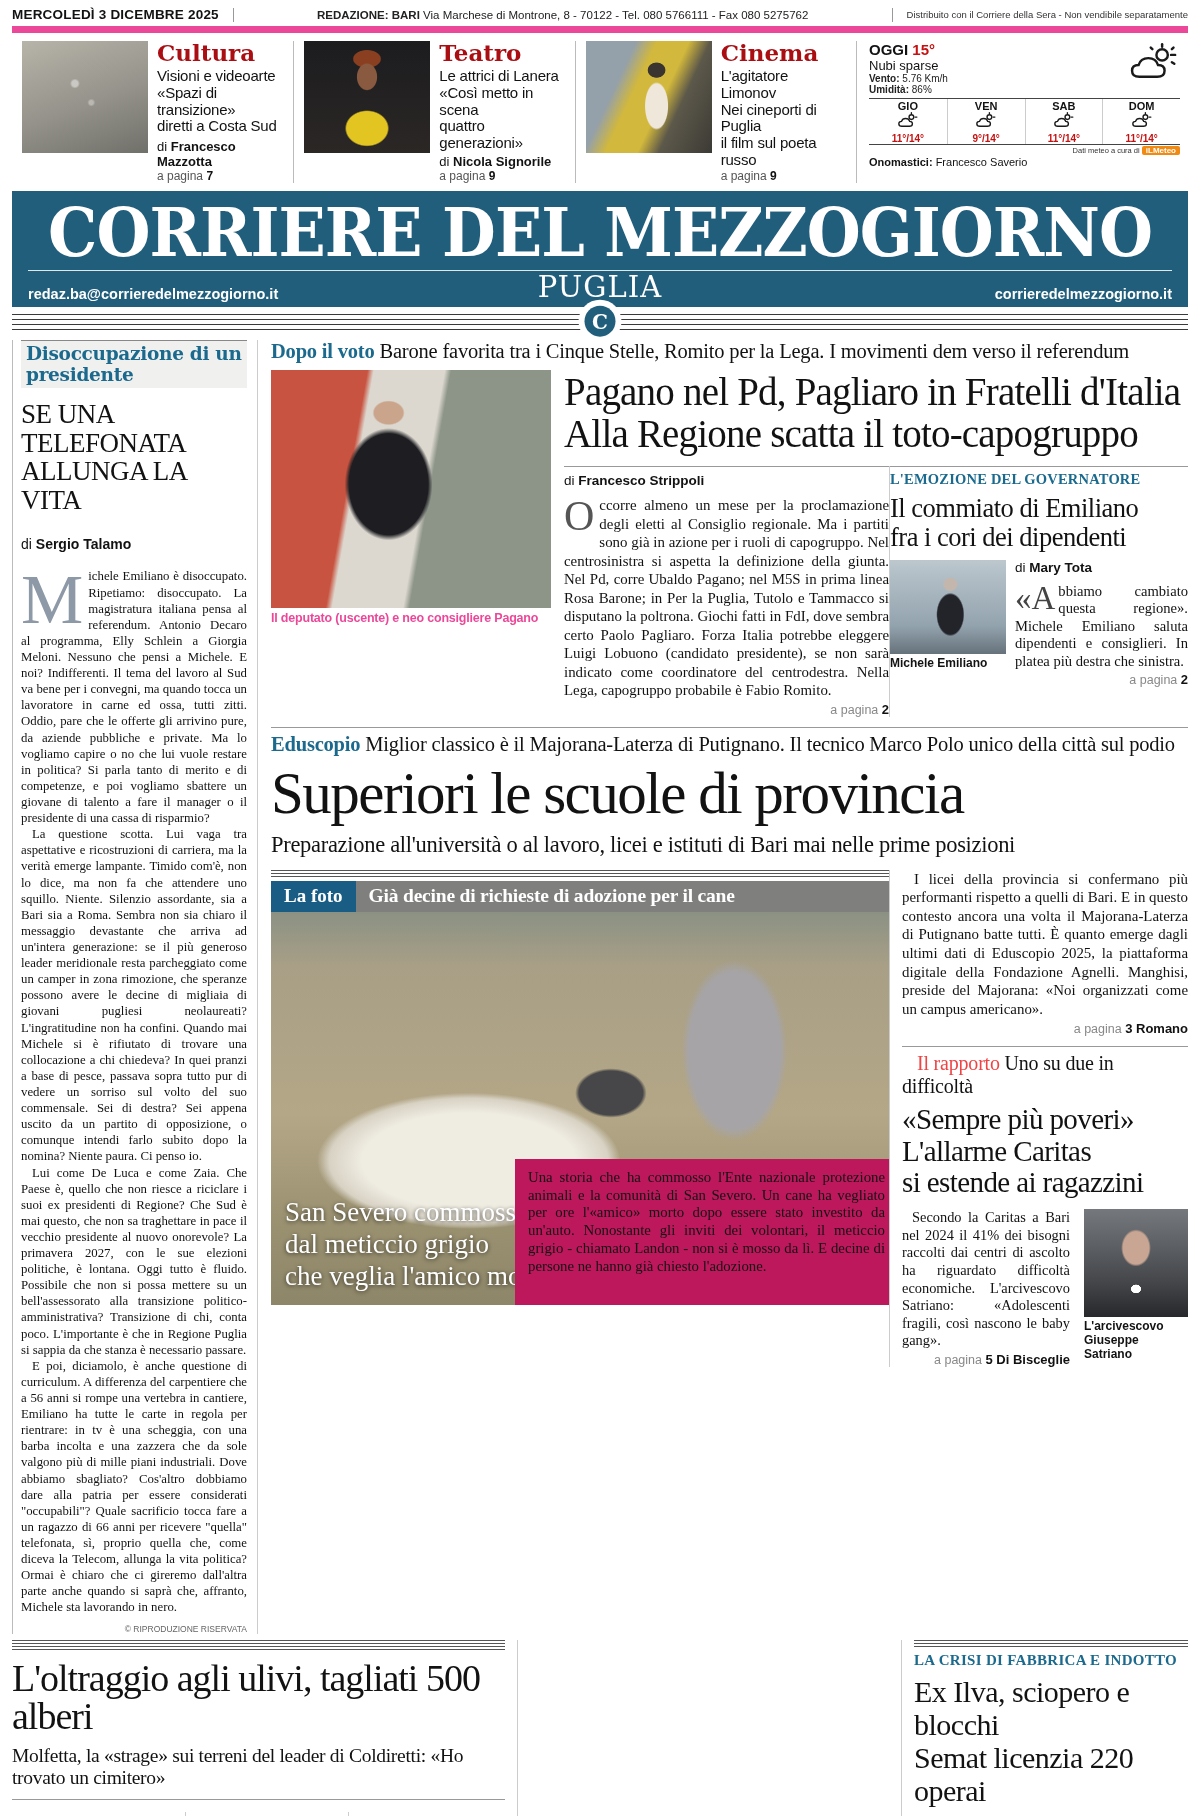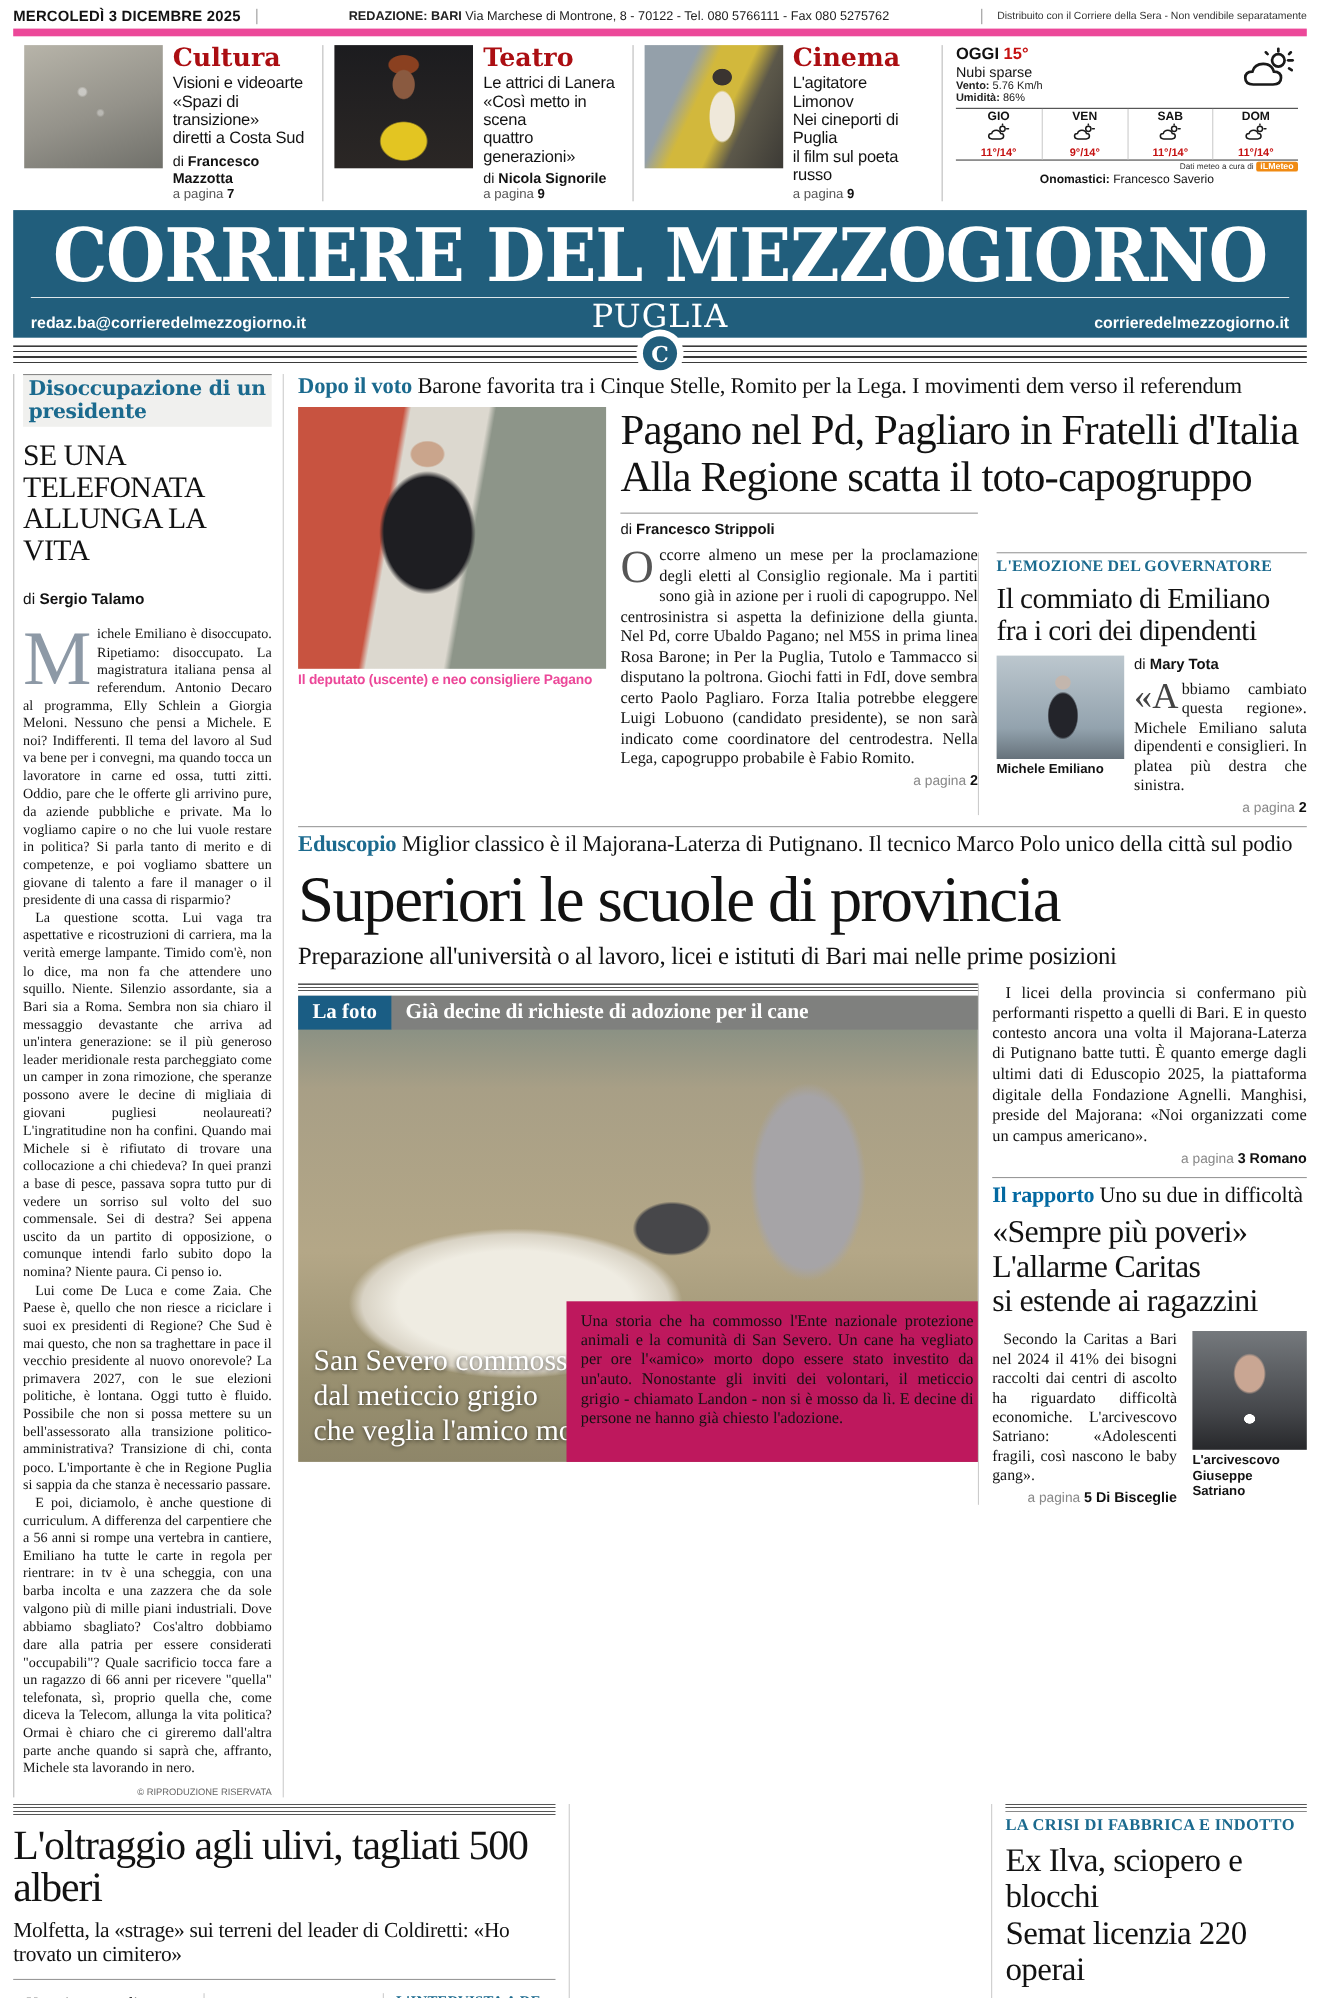--- a/index.html
+++ b/index.html
@@ -41,21 +41,21 @@
   .w-small b { font-weight:bold; }
   .w-icon svg { width:52px; height:44px; }
   .w-days { display:grid; grid-template-columns:repeat(4,1fr); border-top:1px solid #444; margin-top:3px; }
   .w-day { text-align:center; padding:1px 0 0; }
   .w-day + .w-day { border-left:1px solid #ccc; }
   .w-dname { font-size:11px; font-weight:bold; }
   .w-day svg { width:22px; height:17px; }
   .w-dtemp { font-size:10px; font-weight:bold; color:#c51111; }
   .w-credit { border-top:1px solid #444; text-align:right; font-size:7.5px; color:#333; padding-top:1px; }
   .w-badge { background:#f08a12; color:#fff; font-weight:bold; font-size:8px; padding:0 4px; border-radius:2px; }
-  .w-ono { font-size:11px; padding-top:1px;text-align:center; }
+  .w-ono { font-size:11px; padding-top:1px; }
   .w-ono b { font-weight:bold; }
 
   
   .masthead { background:#215e7c; color:#fff; margin-top:2px; padding:10px 16px 5px; }
   .mh-title { font-family:"DejaVu Serif",serif; font-weight:bold; font-size:62px; line-height:1.02; text-align:center; letter-spacing:-1px; transform:scaleY(1.08); }
   .mh-row { display:flex; align-items:flex-end; margin-top:6px; border-top:1px solid rgba(255,255,255,.85); padding-top:2px; }
   .mh-link { font-family:"Liberation Sans",sans-serif; font-weight:bold; font-size:14.5px; flex:1; }
   .mh-link.right { text-align:right; }
   .mh-edition { font-family:"DejaVu Serif",serif; font-size:29px; letter-spacing:1px; text-align:center; flex:1; line-height:1; }
   .rules { position:relative; height:18px; margin-top:7px;
@@ -88,21 +88,21 @@
   .ts-headline { grid-column:2/4; grid-row:1; font-size:39px; font-weight:500; line-height:1.07; letter-spacing:-.8px; white-space:pre-line; margin:1px 0 12px; }
   .ts-bodywrap { grid-column:2; grid-row:2; border-top:1px solid #999; padding-top:6px; }
   .st-by { font-family:"Liberation Sans",sans-serif; font-size:13.5px; margin-bottom:8px; }
   .st-by b { font-weight:bold; }
   .ts-body { font-size:14.9px; line-height:1.24; text-align:justify; }
   .dropcap-o { float:left; font-size:42px; line-height:.86; padding:2px 5px 0 0; color:#555; }
   .pageref { font-family:"Liberation Sans",sans-serif; font-size:12.5px; color:#888; text-align:right; margin-top:2px; }
   .pageref b { color:#111; font-weight:bold; font-size:13px; }
 
   
-  .emi { grid-column:3; grid-row:2; border-left:1px solid #ccc; padding-left:16px; margin-left:-13px;margin-top:36px; }
+  .emi { grid-column:3; grid-row:2; border-left:1px solid #ccc; padding-left:0; margin-left:-13px; }
   .emi-kicker { font-family:"Liberation Serif",serif; font-weight:bold; font-size:14.5px; color:#1b6a8e; letter-spacing:.2px; border-top:1px solid #999; padding-top:4px; }
   .emi-head { font-size:26.5px; font-weight:500; line-height:1.06; letter-spacing:-.5px; white-space:pre-line; margin:6px 0 9px; }
   .emi-flex { display:flex; gap:9px; }
   .emi-photo { width:116px; flex:none; }
   .ph-emiliano { height:94px; background: radial-gradient(ellipse 22px 34px at 52% 58%, #23242a 0 58%, transparent 64%), radial-gradient(ellipse 12px 11px at 52% 26%, #c3b6ad 0 55%, transparent 62%), linear-gradient(180deg,#bcc7ce,#93a3ae 70%,#66727b); }
   .emi-right { flex:1; }
   .emi-body { font-size:14.6px; line-height:1.2; text-align:justify; margin-top:6px; }
   .dropcap-a { float:left; font-size:33px; line-height:.9; padding:1px 3px 0 0; color:#444; }
 
   
@@ -126,21 +126,21 @@
   .lf-label { background:#1a5d84; color:#fff; font-family:"Liberation Serif",serif; font-weight:bold; font-size:19px; padding:4px 13px 5px; }
   .lf-htext { background:rgba(125,125,125,.82); color:#fff; font-weight:bold; font-size:19.5px; padding:4px 13px 5px; flex:1; letter-spacing:-.2px; }
   .lf-title { position:absolute; z-index:2; left:14px; bottom:12px; color:#fff; font-size:27px; font-weight:500; line-height:1.18; white-space:pre-line; text-shadow:0 1px 4px rgba(0,0,0,.65); }
   .lf-panel { position:absolute; z-index:2; right:0; bottom:0; width:374px; height:146px; background:#be185d; padding:10px 4px 0 13px; font-size:14.8px; line-height:1.21; text-align:justify; }
 
   
   .rstack { border-left:1px solid #ccc; padding-left:12px; margin-left:-13px; display:flex; flex-direction:column; }
   .schools-body { font-size:14.9px; line-height:1.25; text-align:justify; text-indent:12px; }
   .hr1 { border-top:1px solid #999; margin:10px 0 5px; }
   .rap-kicker { font-size:20px; letter-spacing:-.2px; }
-  .rap-kicker b { color:#0369a1; font-weight:bold; }
+  .rap-kicker b { color:#ef4444; font-weight:normal;margin-left:15px; }
   .rap-head { font-size:29px; font-weight:500; line-height:1.1; letter-spacing:-.6px; white-space:pre-line; margin:6px 0 10px; }
   .rap-flex { display:flex; gap:14px; }
   .rap-body { flex:1; font-size:14.4px; line-height:1.22; text-align:justify; text-indent:10px; }
   .rap-photo { width:104px; flex:none; }
   .ph-satriano { height:108px; background: radial-gradient(ellipse 7px 6px at 50% 74%, #fff 0 68%, transparent 76%), radial-gradient(ellipse 24px 30px at 50% 36%, #c9a693 0 54%, transparent 62%), linear-gradient(#75797d,#44464a 68%,#27282b); }
   .cap-small { font-family:"Liberation Sans",sans-serif; font-size:12px; font-weight:bold; line-height:1.15; padding-top:3px; white-space:pre-line; }
 
   
   .ilva-kicker { font-family:"Liberation Serif",serif; font-weight:bold; font-size:15px; color:#1b6a8e; letter-spacing:.3px; margin-top:4px; }
   .ilva-head { font-size:30px; font-weight:500; line-height:1.1; letter-spacing:-.5px; white-space:pre-line; margin:6px 0 10px; }

